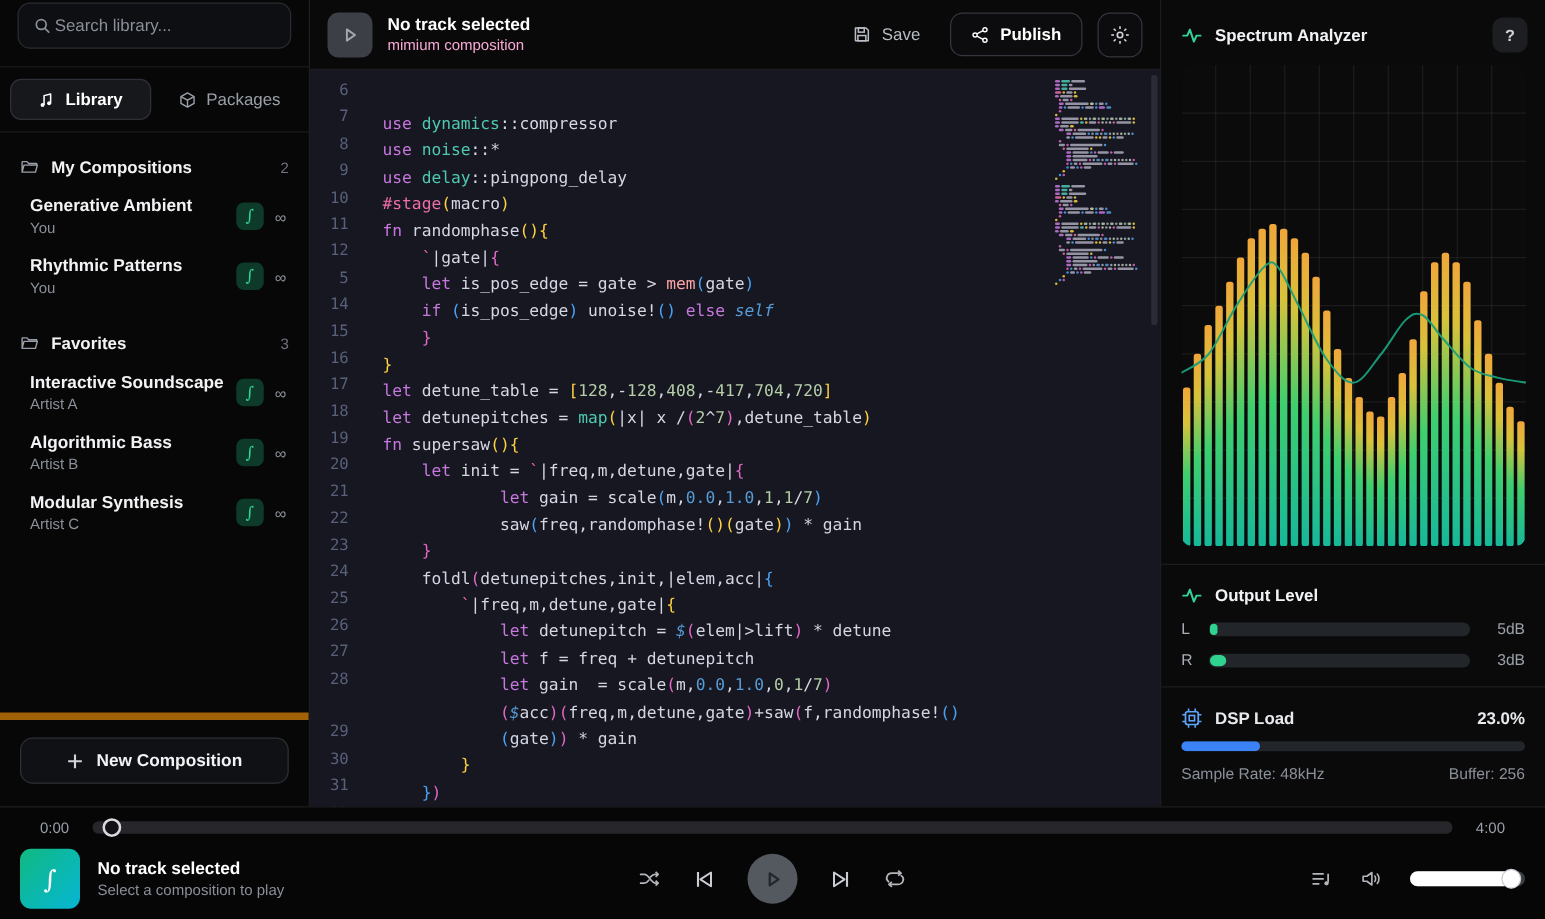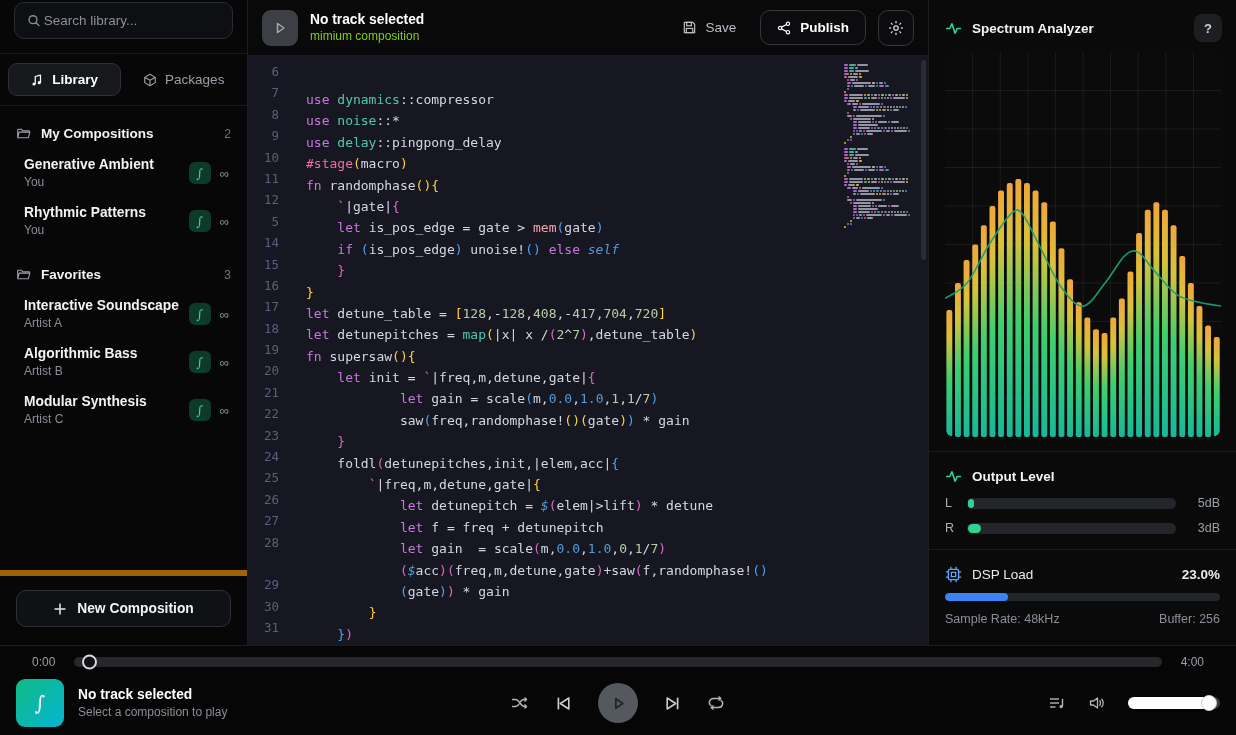--- a/index.html
+++ b/index.html
@@ -39,21 +39,21 @@
     color:#f2f3f5; font-size:13.8px; font-weight:700; display:flex; align-items:center; justify-content:center;
     gap:10px; cursor:pointer; }
 
   
   .main { grid-row:1; grid-column:2; display:flex; flex-direction:column; min-width:0; }
   .topbar { height:56px; background:#09090a; border-bottom:1px solid #1c1c1e; display:flex;
     align-items:center; padding:0 14px; gap:12px; }
   .mini-play { width:36px; height:36px; border-radius:9px; background:#3c4046; display:flex;
     align-items:center; justify-content:center; cursor:pointer; }
   .track-meta .a { font-size:13.8px; font-weight:700; color:#fff; margin-bottom:2px; }
-  .track-meta .b { font-size:12px; color:#84cc16; }
+  .track-meta .b { font-size:12px; color:#f9a8d4; }
   .topbar .spacer { flex:1; }
   .ghost-btn { display:flex; align-items:center; gap:8px; color:#b9bdc4; font-size:13.5px;
     padding:8px 12px; border-radius:9px; cursor:pointer; background:transparent; border:none;
     font-family:"Liberation Sans",sans-serif; }
   .pill-btn { display:flex; align-items:center; gap:9px; color:#fff; font-weight:700; font-size:13.5px;
     padding:9px 16px; border-radius:10px; border:1px solid #34373d; background:#0c0c0e; cursor:pointer;
     font-family:"Liberation Sans",sans-serif; }
   .icon-btn { width:36px; height:36px; border-radius:10px; border:1px solid #34373d; background:#0c0c0e;
     display:flex; align-items:center; justify-content:center; cursor:pointer; }
 
@@ -85,21 +85,21 @@
   .spectrum { display:block; background:#0b0b0c; border-radius:9px; }
   .divider { border-top:1px solid #1c1c1e; }
   .meters { padding:4px 16px 14px 16px; }
   .mline { display:flex; align-items:center; gap:10px; margin-top:11px; }
   .mlabel { width:12px; font-size:12.5px; color:#aab0b8; }
   .mtrack { flex:1; height:11px; border-radius:6px; background:#22252a; position:relative; overflow:hidden; }
   .mfill { position:absolute; left:1px; top:1px; bottom:1px; border-radius:5px; background:#2fd28f; }
   .mval { width:34px; text-align:right; font-size:12.5px; color:#9aa0a8; }
   .dsp { padding:6px 16px; }
   .dsp-head { display:flex; align-items:center; gap:10px; padding:10px 0 10px 0; }
-  .dsp-head .t { font-size:13.5px; font-weight:400; flex:1; }
+  .dsp-head .t { font-size:13.5px; font-weight:700; flex:1; }
   .dsp-head .v { font-size:13.5px; font-weight:700; }
   .dsp-bar { height:8px; border-radius:4px; background:#22252a; overflow:hidden; }
   .dsp-fill { height:100%; background:#3b82f6; border-radius:4px; }
   .dsp-sub { display:flex; justify-content:space-between; color:#8a8f98; font-size:12.5px; padding:11px 0 6px 0; }
 
   
   .player { grid-row:2; grid-column:1 / 4; background:#060607; border-top:1px solid #1e1e20;
     display:flex; flex-direction:column; }
   .timeline { display:flex; align-items:center; gap:12px; padding:9px 32px 2px 32px; }
   .tlabel { font-size:12px; color:#9aa0a8; width:30px; }

